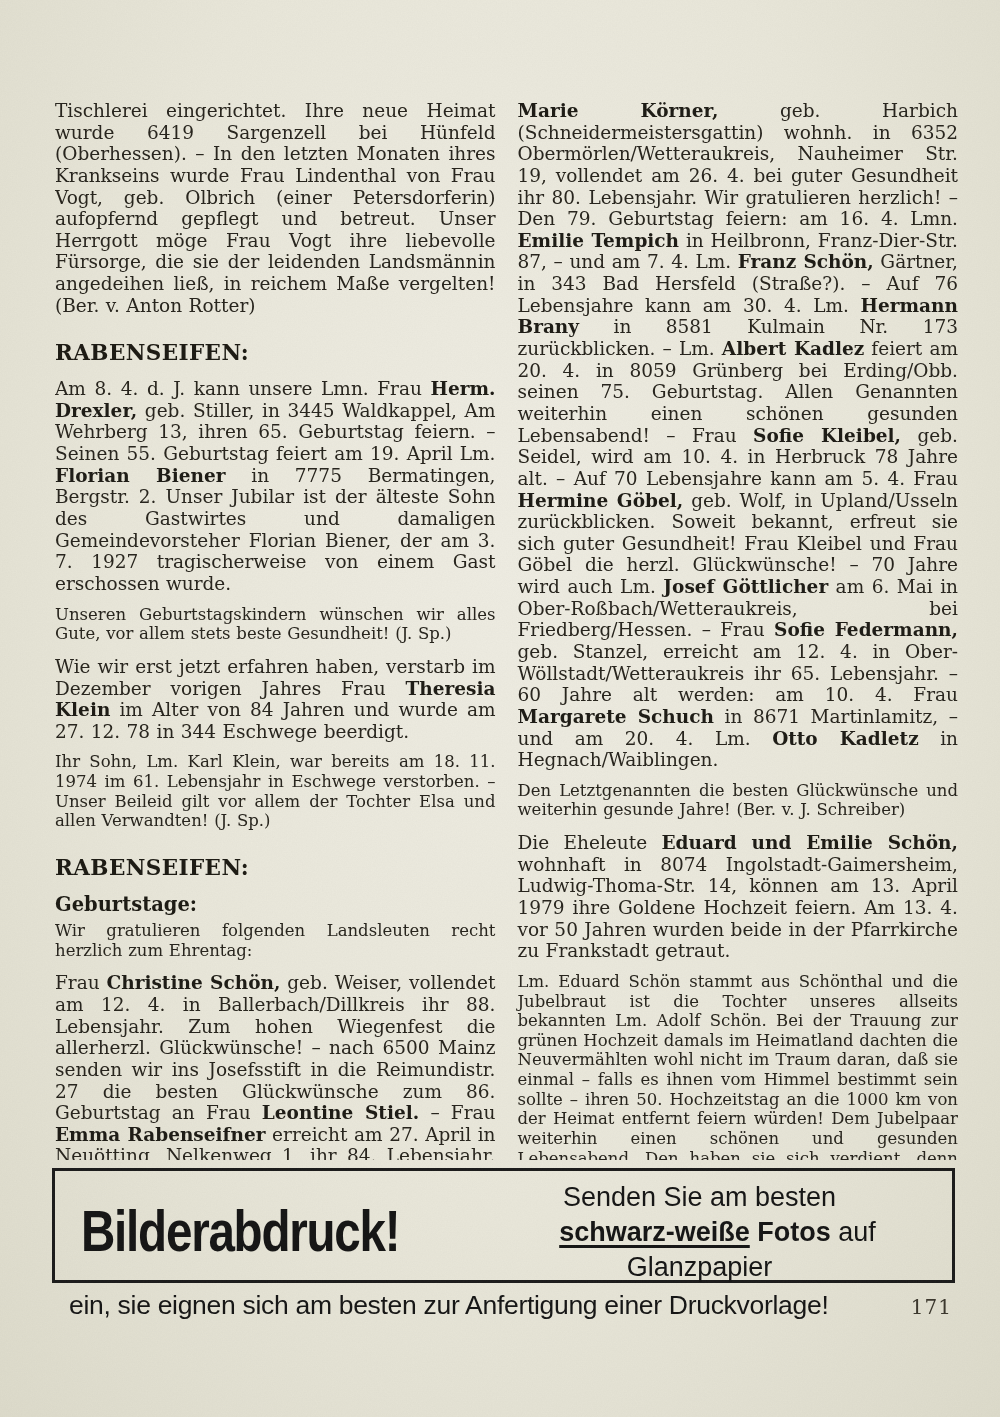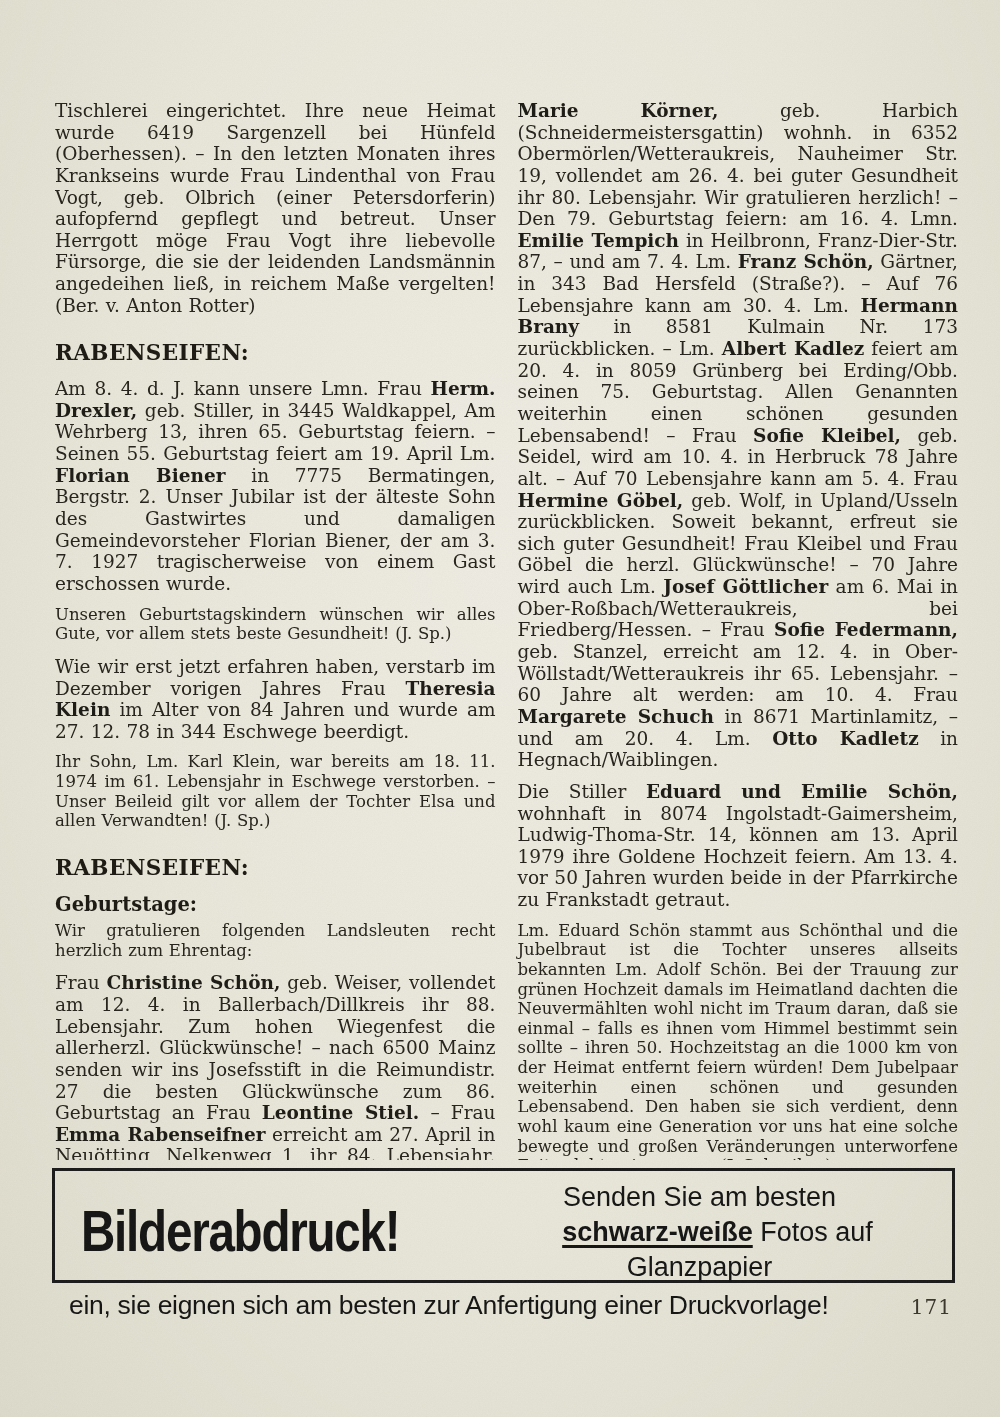--- a/index.html
+++ b/index.html
@@ -85,21 +85,21 @@
   .ad-right { flex: 1; padding-top: 2px; text-align: center; }
   .ad-line1 { font-size: 27px; line-height: 1.3; }
   .ad-line2 { font-size: 27px; line-height: 1.3; }
   .ad-line2 .bu {
     font-weight: bold;
     text-decoration: underline;
     text-decoration-thickness: 2.5px;
     text-underline-offset: 4px;
     margin-left: 36px;
   }
-  .ad-line2 .b { font-weight: normal; }
+  .ad-line2 .b { font-weight: bold; }
   .ad-line3 {
     font-size: 26.5px;
     font-weight: normal;
     letter-spacing: -0.3px;
     margin: 5px 0 0 -12px;
     white-space: nowrap;
   }
   .page-number {
     position: absolute;
     top: 1295px; right: 48px;
@@ -130,21 +130,22 @@
         <p class="paragraph small"><span>Unseren Geburtstagskindern wünschen wir alles Gute, vor allem stets beste Gesundheit! (J. Sp.)</span></p>
         <p class="paragraph normal"><span>Wie wir erst jetzt erfahren haben, verstarb im Dezember vorigen Jahres Frau </span><b>Theresia Klein</b><span> im Alter von 84 Jahren und wurde am 27. 12. 78 in 344 Eschwege beerdigt.</span></p>
         <p class="paragraph small"><span>Ihr Sohn, Lm. Karl Klein, war bereits am 18. 11. 1974 im 61. Lebensjahr in Eschwege verstorben. – Unser Beileid gilt vor allem der Tochter Elsa und allen Verwandten! (J. Sp.)</span></p>
         <h2 class="heading"><span>RABENSEIFEN:</span></h2>
         <h3 class="subheading"><span>Geburtstage:</span></h3>
         <p class="paragraph small"><span>Wir gratulieren folgenden Landsleuten recht herzlich zum Ehrentag:</span></p>
         <p class="paragraph normal"><span>Frau </span><b>Christine Schön,</b><span> geb. Weiser, vollendet am 12. 4. in Ballerbach/Dillkreis ihr 88. Lebensjahr. Zum hohen Wiegenfest die allerherzl. Glückwünsche! – nach 6500 Mainz senden wir ins Josefsstift in die Reimundistr. 27 die besten Glückwünsche zum 86. Geburtstag an Frau </span><b>Leontine Stiel.</b><span> – Frau </span><b>Emma Rabenseifner</b><span> erreicht am 27. April in Neuötting, Nelkenweg 1, ihr 84. Lebensjahr. Sie erfreut sich dem Alter nach noch guter Gesundheit! – 81 Jahre wird in 8891 Klingen b. Aichach, Kreuzberg 4 Frau </span></p>
       </section>
     <section class="column">
         <p class="paragraph normal"><b>Marie Körner,</b><span> geb. Harbich (Schneidermeistersgattin) wohnh. in 6352 Obermörlen/Wetteraukreis, Nauheimer Str. 19, vollendet am 26. 4. bei guter Gesundheit ihr 80. Lebensjahr. Wir gratulieren herzlich! – Den 79. Geburtstag feiern: am 16. 4. Lmn. </span><b>Emilie Tempich</b><span> in Heilbronn, Franz-Dier-Str. 87, – und am 7. 4. Lm. </span><b>Franz Schön,</b><span> Gärtner, in 343 Bad Hersfeld (Straße?). – Auf 76 Lebensjahre kann am 30. 4. Lm. </span><b>Hermann Brany</b><span> in 8581 Kulmain Nr. 173 zurückblicken. – Lm. </span><b>Albert Kadlez</b><span> feiert am 20. 4. in 8059 Grünberg bei Erding/Obb. seinen 75. Geburtstag. Allen Genannten weiterhin einen schönen gesunden Lebensabend! – Frau </span><b>Sofie Kleibel,</b><span> geb. Seidel, wird am 10. 4. in Herbruck 78 Jahre alt. – Auf 70 Lebensjahre kann am 5. 4. Frau </span><b>Hermine Göbel,</b><span> geb. Wolf, in Upland/Usseln zurückblicken. Soweit bekannt, erfreut sie sich guter Gesundheit! Frau Kleibel und Frau Göbel die herzl. Glückwünsche! – 70 Jahre wird auch Lm. </span><b>Josef Göttlicher</b><span> am 6. Mai in Ober-Roßbach/Wetteraukreis, bei Friedberg/Hessen. – Frau </span><b>Sofie Federmann,</b><span> geb. Stanzel, erreicht am 12. 4. in Ober-Wöllstadt/Wetteraukreis ihr 65. Lebensjahr. – 60 Jahre alt werden: am 10. 4. Frau </span><b>Margarete Schuch</b><span> in 8671 Martinlamitz, – und am 20. 4. Lm. </span><b>Otto Kadletz</b><span> in Hegnach/Waiblingen.</span></p>
-        <p class="paragraph normal"><span>Die Stiller </span><b>Eduard und Emilie Schön,</b><span> wohnhaft in 8074 Ingolstadt-Gaimersheim, Ludwig-Thoma-Str. 14, können am 13. April 1979 ihre Goldene Hochzeit feiern. Am 13. 4. vor 50 Jahren wurden beide in der Pfarrkirche zu Frankstadt getraut.</span></p>
+        <p class="paragraph small"><span>Den Letztgenannten die besten Glückwünsche und weiterhin gesunde Jahre! (Ber. v. J. Schreiber)</span></p>
+        <p class="paragraph normal"><span>Die Eheleute </span><b>Eduard und Emilie Schön,</b><span> wohnhaft in 8074 Ingolstadt-Gaimersheim, Ludwig-Thoma-Str. 14, können am 13. April 1979 ihre Goldene Hochzeit feiern. Am 13. 4. vor 50 Jahren wurden beide in der Pfarrkirche zu Frankstadt getraut.</span></p>
         <p class="paragraph small"><span>Lm. Eduard Schön stammt aus Schönthal und die Jubelbraut ist die Tochter unseres allseits bekannten Lm. Adolf Schön. Bei der Trauung zur grünen Hochzeit damals im Heimatland dachten die Neuvermählten wohl nicht im Traum daran, daß sie einmal – falls es ihnen vom Himmel bestimmt sein sollte – ihren 50. Hochzeitstag an die 1000 km von der Heimat entfernt feiern würden! Dem Jubelpaar weiterhin einen schönen und gesunden Lebensabend. Den haben sie sich verdient, denn wohl kaum eine Generation vor uns hat eine solche bewegte und großen Veränderungen unterworfene Zeit erlebt, wie unsere. (J. Schreiber)</span></p>
       </section>
   </main>
 
   <div class="ad">
     <div class="ad-top">
       <div class="ad-headline">Bilderabdruck!</div>
       <div class="ad-right">
         <div class="ad-line1">Senden Sie am besten</div>
         <div class="ad-line2"><span class="bu">schwarz-weiße</span><span class="b"> Fotos</span><span> auf Glanzpapier</span></div>

